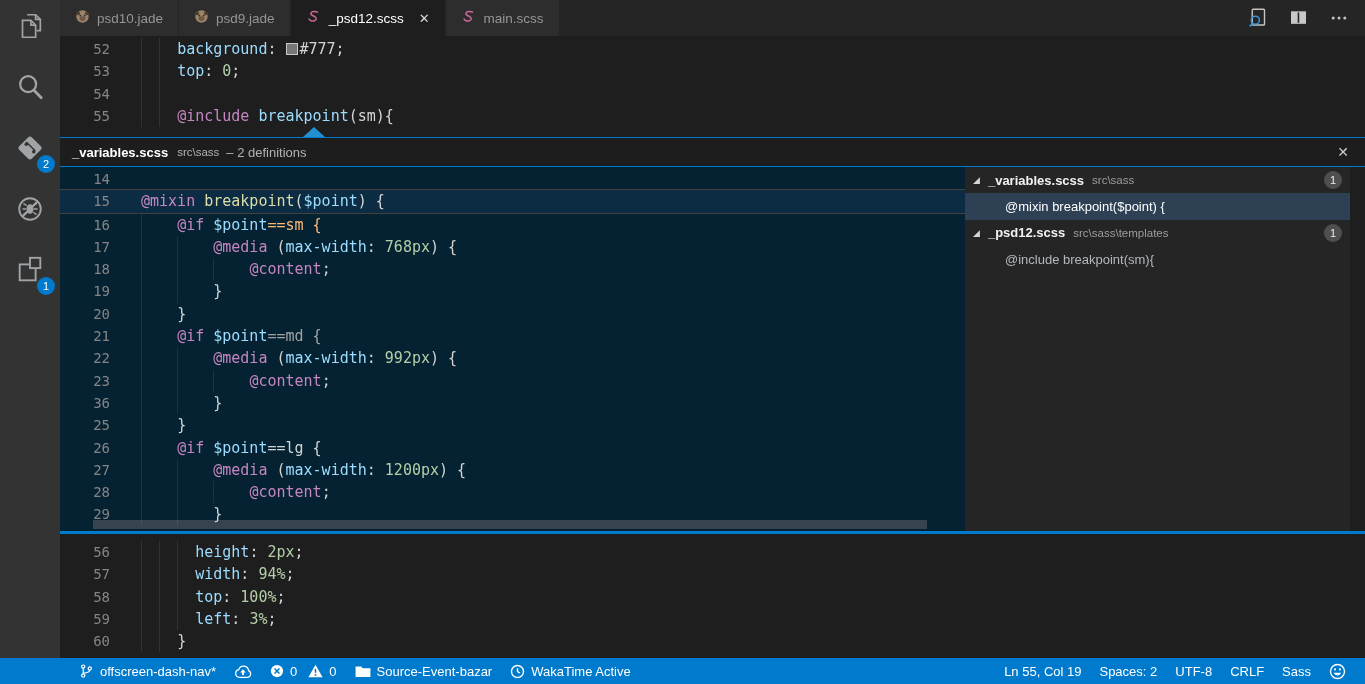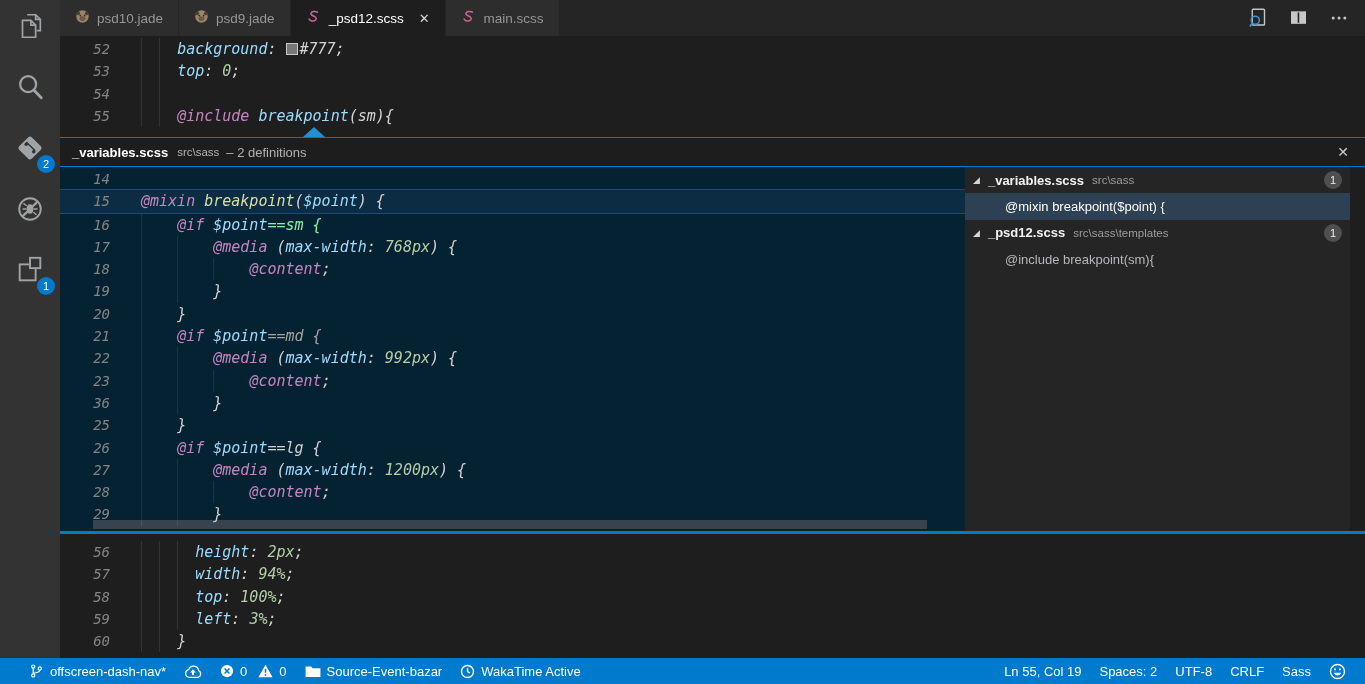--- a/index.html
+++ b/index.html
@@ -20,21 +20,21 @@
        border-right:1px solid #252526;color:#969696;font-size:13.5px;cursor:default;}
   .tab.active{background:#1e1e1e;color:#ffffff;}
   .tab .close{margin-left:8px;font-size:13px;color:#d8d8d8;}
   .tab-actions{margin-left:auto;display:flex;align-items:center;gap:20px;padding-right:16px;}
   .tab-action{display:flex;align-items:center;}
 
   
   .editor{position:relative;height:622px;background:#1e1e1e;overflow:hidden;}
   .code-sec{position:absolute;left:0;right:14px;}
   .code-line{display:flex;height:22.3px;line-height:22.3px;position:relative;
-    font-family:"DejaVu Sans Mono",monospace;font-size:15px;white-space:pre;font-style:italic;}
+    font-family:"DejaVu Sans Mono",monospace;font-size:15px;white-space:pre;}
   .ln{width:50px;flex:none;text-align:right;color:#858585;font-size:14px;}
   .lc{margin-left:31px;white-space:pre;}
   .guide{position:absolute;top:0;bottom:0;width:1px;}
   .guide.mg{background:rgba(255,255,255,0.09);}
   .guide.pg{background:rgba(255,255,255,0.08);}
   .swatch{display:inline-block;width:12px;height:12px;border:1px solid #c8c8c8;
     box-sizing:border-box;vertical-align:-1px;margin-right:2px;}
 
   
   .vscroll{position:absolute;right:0;top:0;bottom:0;width:14px;}
@@ -65,21 +65,21 @@
   .pr-row .fname{color:#f2f2f2;font-weight:bold;}
   .pr-row .fpath{color:#9d9d9d;font-size:11.5px;margin-left:8px;}
   .pr-badge{margin-left:auto;background:#4f4f4f;color:#ededed;width:18px;height:18px;border-radius:50%;
     font-size:11px;display:flex;align-items:center;justify-content:center;}
   .pr-row.ref{padding-left:40px;color:#b4b8bc;}
   .pr-row.ref.selected{background:#2e4054;color:#ffffff;}
 
   
   .statusbar{position:absolute;left:0;bottom:0;width:1365px;height:26px;background:#007acc;color:#ffffff;
     display:flex;align-items:center;font-size:13px;}
-  .sb-left{display:flex;align-items:center;height:100%;padding-left:20px;}
+  .sb-left{display:flex;align-items:center;height:100%;padding-left:70px;}
   .sb-right{margin-left:auto;display:flex;align-items:center;height:100%;padding-right:10px;}
   .sb-item{display:flex;align-items:center;gap:6px;padding:0 9px;height:100%;}
   .sb-item.tight{padding-left:2px;}
   .sb-item svg{display:block;}
 </style>
 </head>
 <body>
 
 <div id="root">
 
@@ -215,21 +215,21 @@
           <span class="pk-path">src\sass</span>
           <span class="pk-meta">– 2 definitions</span>
           <span class="pk-close">✕</span>
         </div>
         <div class="peek-body">
           <div class="peek-editor" style="background: rgb(5, 34, 50);">
             <div class="peek-hthumb"></div>
             <div class="peek-lines" id="peek-lines">
                 <div class="code-line"><span class="ln">14</span><span class="lc"></span></div>
                 <div class="code-line hl"><span class="ln">15</span><span class="lc"><span style="color: rgb(197, 134, 192);">@mixin</span><span style="color: rgb(212, 212, 212);"> </span><span style="color: rgb(220, 220, 170);">breakpoint</span><span style="color: rgb(212, 212, 212);">(</span><span style="color: rgb(156, 220, 254);">$point</span><span style="color: rgb(212, 212, 212);">) {</span></span></div>
-                <div class="code-line"><span class="ln">16</span><div class="guide pg" style="left: 81px;"></div><span class="lc"><span>    </span><span style="color: rgb(197, 134, 192);">@if</span><span style="color: rgb(212, 212, 212);"> </span><span style="color: rgb(156, 220, 254);">$point</span><span style="color: #86efac;">==sm {</span></span></div>
+                <div class="code-line"><span class="ln">16</span><div class="guide pg" style="left: 81px;"></div><span class="lc"><span>    </span><span style="color: rgb(197, 134, 192);">@if</span><span style="color: rgb(212, 212, 212);"> </span><span style="color: rgb(156, 220, 254);">$point</span><span style="color: #fdba74;">==sm {</span></span></div>
                 <div class="code-line"><span class="ln">17</span><div class="guide pg" style="left: 81px;"></div><div class="guide pg" style="left: 117.12px;"></div><span class="lc"><span>        </span><span style="color: rgb(197, 134, 192);">@media</span><span style="color: rgb(212, 212, 212);"> (</span><span style="color: rgb(156, 220, 254);">max-width</span><span style="color: rgb(212, 212, 212);">: </span><span style="color: rgb(181, 206, 168);">768px</span><span style="color: rgb(212, 212, 212);">) {</span></span></div>
                 <div class="code-line"><span class="ln">18</span><div class="guide pg" style="left: 81px;"></div><div class="guide pg" style="left: 117.12px;"></div><div class="guide pg" style="left: 153.24px;"></div><span class="lc"><span>            </span><span style="color: rgb(197, 134, 192);">@content</span><span style="color: rgb(212, 212, 212);">;</span></span></div>
                 <div class="code-line"><span class="ln">19</span><div class="guide pg" style="left: 81px;"></div><div class="guide pg" style="left: 117.12px;"></div><span class="lc"><span>        </span><span style="color: rgb(212, 212, 212);">}</span></span></div>
                 <div class="code-line"><span class="ln">20</span><div class="guide pg" style="left: 81px;"></div><span class="lc"><span>    </span><span style="color: rgb(212, 212, 212);">}</span></span></div>
                 <div class="code-line"><span class="ln">21</span><div class="guide pg" style="left: 81px;"></div><span class="lc"><span>    </span><span style="color: rgb(197, 134, 192);">@if</span><span style="color: rgb(212, 212, 212);"> </span><span style="color: rgb(156, 220, 254);">$point</span><span style="color: #a3a3a3;">==md {</span></span></div>
                 <div class="code-line"><span class="ln">22</span><div class="guide pg" style="left: 81px;"></div><div class="guide pg" style="left: 117.12px;"></div><span class="lc"><span>        </span><span style="color: rgb(197, 134, 192);">@media</span><span style="color: rgb(212, 212, 212);"> (</span><span style="color: rgb(156, 220, 254);">max-width</span><span style="color: rgb(212, 212, 212);">: </span><span style="color: rgb(181, 206, 168);">992px</span><span style="color: rgb(212, 212, 212);">) {</span></span></div>
                 <div class="code-line"><span class="ln">23</span><div class="guide pg" style="left: 81px;"></div><div class="guide pg" style="left: 117.12px;"></div><div class="guide pg" style="left: 153.24px;"></div><span class="lc"><span>            </span><span style="color: rgb(197, 134, 192);">@content</span><span style="color: rgb(212, 212, 212);">;</span></span></div>
                 <div class="code-line"><span class="ln">36</span><div class="guide pg" style="left: 81px;"></div><div class="guide pg" style="left: 117.12px;"></div><span class="lc"><span>        </span><span style="color: rgb(212, 212, 212);">}</span></span></div>
                 <div class="code-line"><span class="ln">25</span><div class="guide pg" style="left: 81px;"></div><span class="lc"><span>    </span><span style="color: rgb(212, 212, 212);">}</span></span></div>
                 <div class="code-line"><span class="ln">26</span><div class="guide pg" style="left: 81px;"></div><span class="lc"><span>    </span><span style="color: rgb(197, 134, 192);">@if</span><span style="color: rgb(212, 212, 212);"> </span><span style="color: rgb(156, 220, 254);">$point</span><span style="color: rgb(212, 212, 212);">==lg {</span></span></div>

